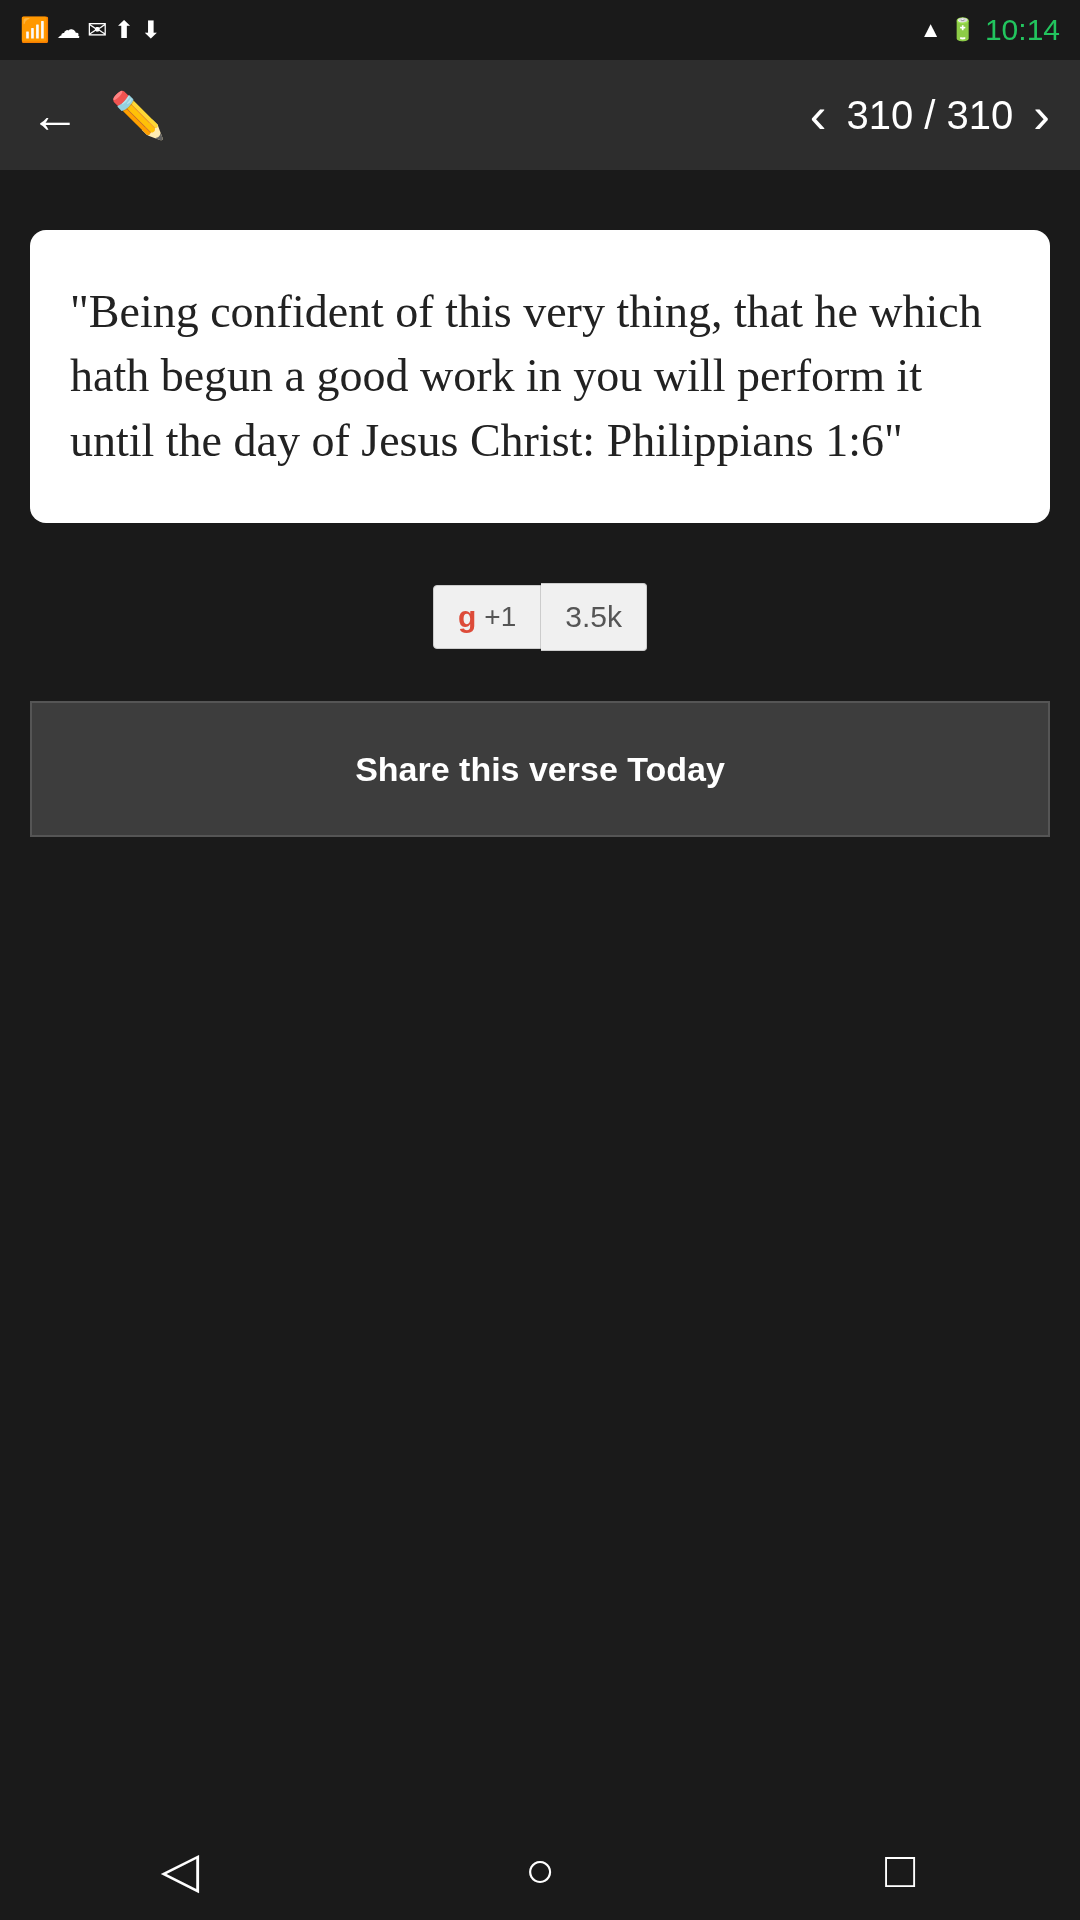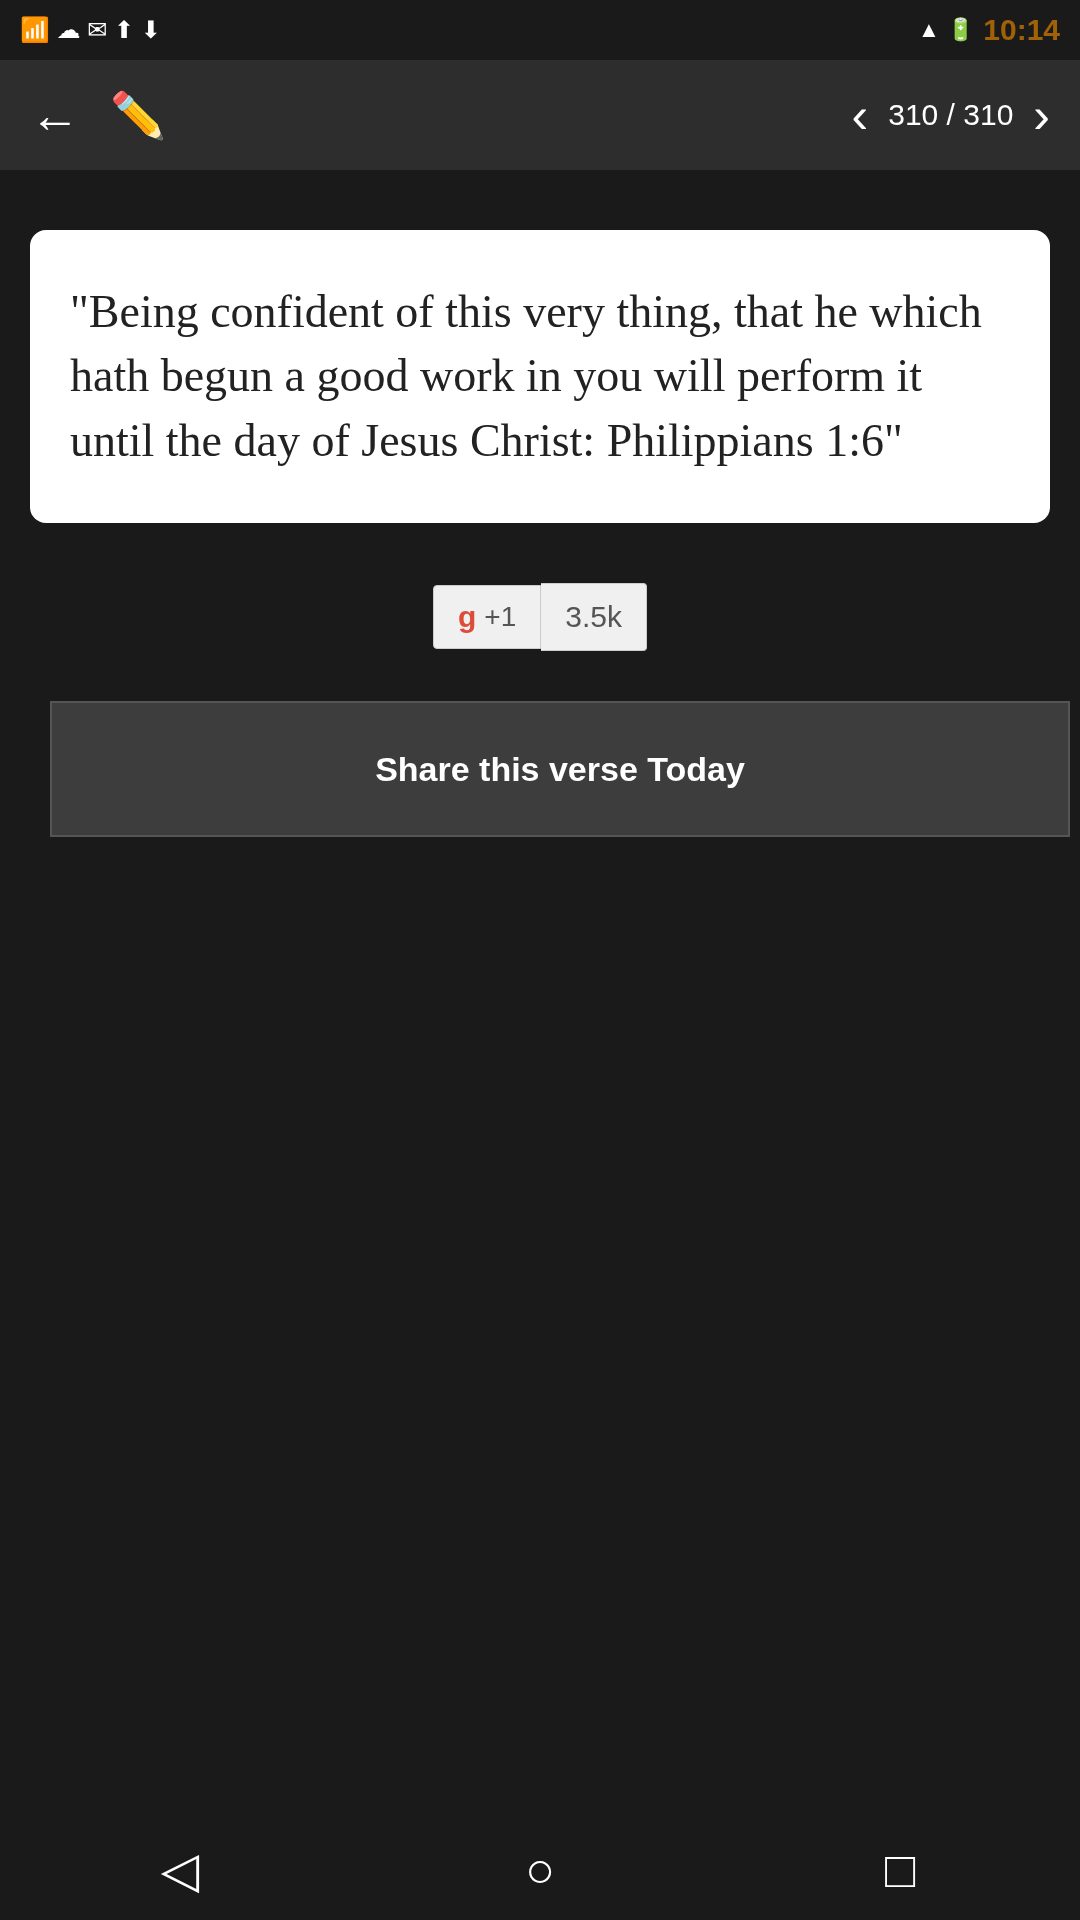--- a/index.html
+++ b/index.html
@@ -37,22 +37,22 @@
     .status-bar-right {
       display: flex;
       align-items: center;
       gap: 8px;
       font-size: 28px;
       color: white;
     }
 
     .status-time {
       font-size: 30px;
-      color: #a16207;
-      font-weight: bold;
+      color: #22c55e;
+      font-weight: normal;
     }
 
     
     .nav-bar {
       width: 100%;
       height: 110px;
       background-color: #2d2d2d;
       display: flex;
       align-items: center;
       justify-content: space-between;
@@ -80,21 +80,21 @@
     }
 
     .nav-arrow {
       color: white;
       font-size: 50px;
       cursor: pointer;
     }
 
     .nav-counter {
       color: white;
-      font-size: 30px;
+      font-size: 40px;
       font-weight: normal;
     }
 
     
     .main-content {
       width: 100%;
       padding: 60px 30px 40px 30px;
       background-color: #1a1a1a;
     }
 
@@ -154,21 +154,20 @@
       font-size: 30px;
       color: #555;
       cursor: pointer;
     }
 
     
     .share-buttons {
       display: flex;
       gap: 12px;
       width: 100%;
-      margin-left: 20px;
     }
 
     .share-btn {
       flex: 1;
       padding: 44px 20px;
       background-color: #3d3d3d;
       color: white;
       font-size: 34px;
       font-weight: bold;
       text-align: center;

